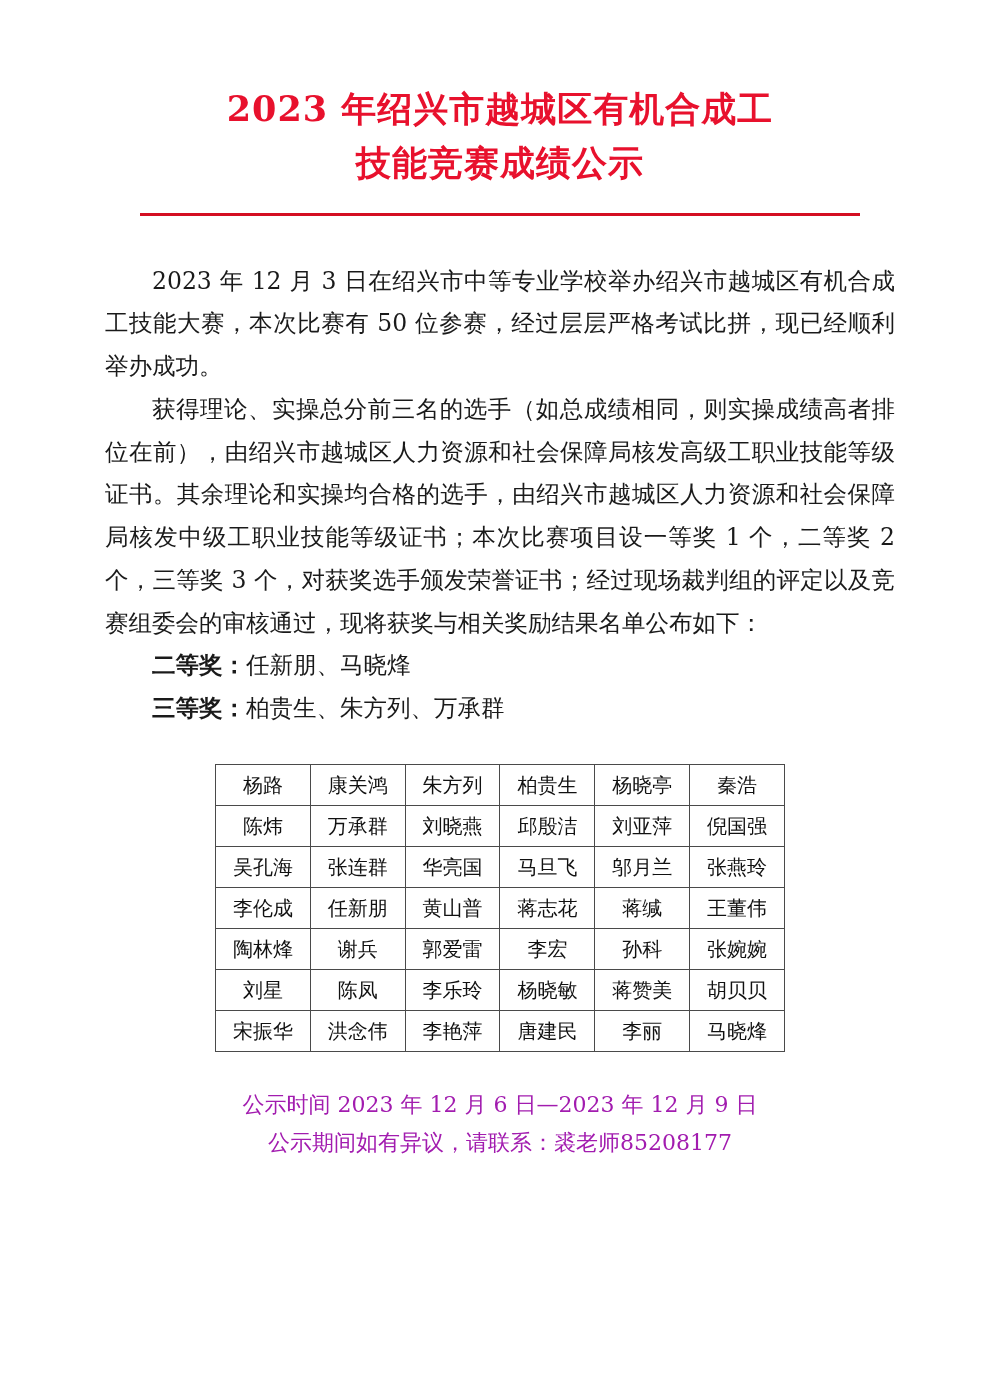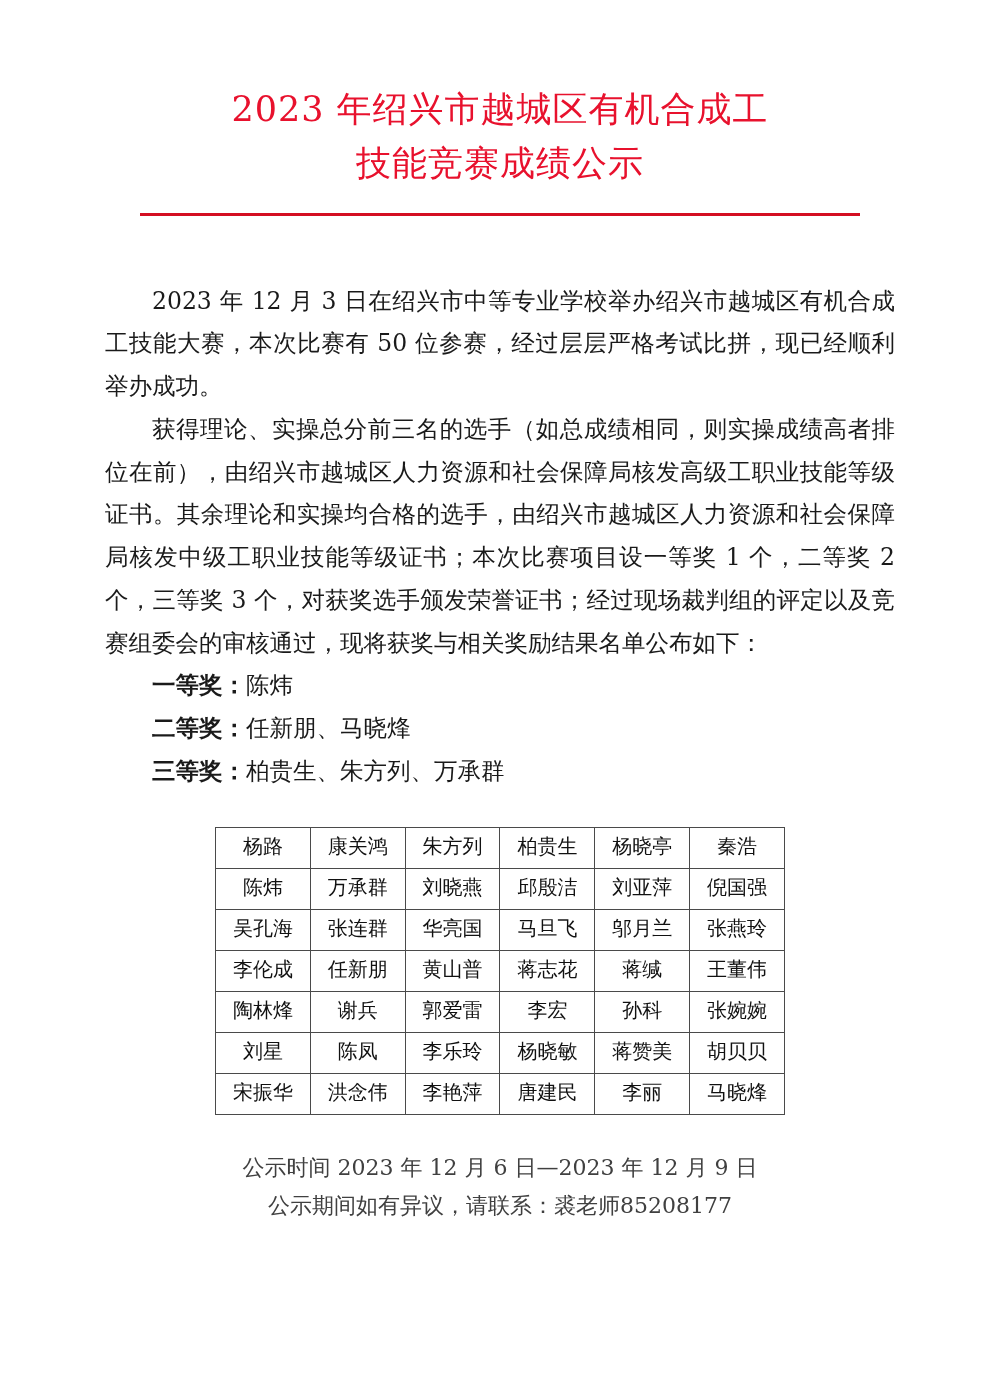--- a/index.html
+++ b/index.html
@@ -16,37 +16,37 @@
   .page {
     width: 1000px;
     min-height: 1399px;
     box-sizing: border-box;
     padding: 70px 105px 40px 105px;
     position: relative;
   }
   .doc-title {
     text-align: center;
     color: #e8112d;
-    font-weight: normal;
+    font-weight: bold;
     font-size: 35px;
     line-height: 1.55;
     letter-spacing: 1px;
     font-family: "DejaVu Serif", "Liberation Serif", serif;
     margin: 12px 0 9px 0;
   }
   .title-line-1, .title-line-2 {
     display: block;
   }
   .title-rule {
     height: 0;
     border-top: 3px solid #d40f22;
     margin: 22px 35px 0 35px;
   }
   .body-text {
-    margin-top: 64px;
+    margin-top: 44px;
     font-size: 23.5px;
     line-height: 1.82;
     text-align: justify;
     color: #1a1a1a;
   }
   .para {
     text-indent: 2em;
     margin: 0 0 0 0;
   }
   .award-line {
@@ -66,28 +66,28 @@
     width: 570px;
     table-layout: fixed;
   }
   table.names td {
     border: 1px solid #4a4a4a;
     text-align: center;
     font-size: 20px;
     line-height: 1.2;
     padding: 8px 2px;
     color: #111;
-    font-family: Liberation Mono, monospace;
+    font-family: Liberation Serif, serif;
   }
   .footer {
     margin-top: 34px;
     text-align: center;
     font-size: 22px;
     line-height: 1.75;
-    color: #404040;
+    color: #a21caf;
   }
   .footer div {
     white-space: nowrap;
   }
 </style>
 </head>
 <body>
 
 <div class="page">
 
@@ -95,23 +95,20 @@
     <span class="title-line-1">2023 年绍兴市越城区有机合成工</span>
     <span class="title-line-2">技能竞赛成绩公示</span>
   </div>
 
   <div class="title-rule"></div>
 
   <div class="body-text">
     <p class="para">2023 年 12 月 3 日在绍兴市中等专业学校举办绍兴市越城区有机合成工技能大赛，本次比赛有 50 位参赛，经过层层严格考试比拼，现已经顺利举办成功。</p>
     <p class="para">获得理论、实操总分前三名的选手（如总成绩相同，则实操成绩高者排位在前），由绍兴市越城区人力资源和社会保障局核发高级工职业技能等级证书。其余理论和实操均合格的选手，由绍兴市越城区人力资源和社会保障局核发中级工职业技能等级证书；本次比赛项目设一等奖 1 个，二等奖 2 个，三等奖 3 个，对获奖选手颁发荣誉证书；经过现场裁判组的评定以及竞赛组委会的审核通过，现将获奖与相关奖励结果名单公布如下：</p>
 
-    <p class="award-line">
-      <span class="award-label">一等奖：</span><span>陈炜</span>
-    </p>
     <p class="award-line">
       <span class="award-label">二等奖：</span><span>任新朋、马晓烽</span>
     </p>
     <p class="award-line">
       <span class="award-label">三等奖：</span><span>柏贵生、朱方列、万承群</span>
     </p>
 
   </div>
 
   <div class="names-table-wrap">

